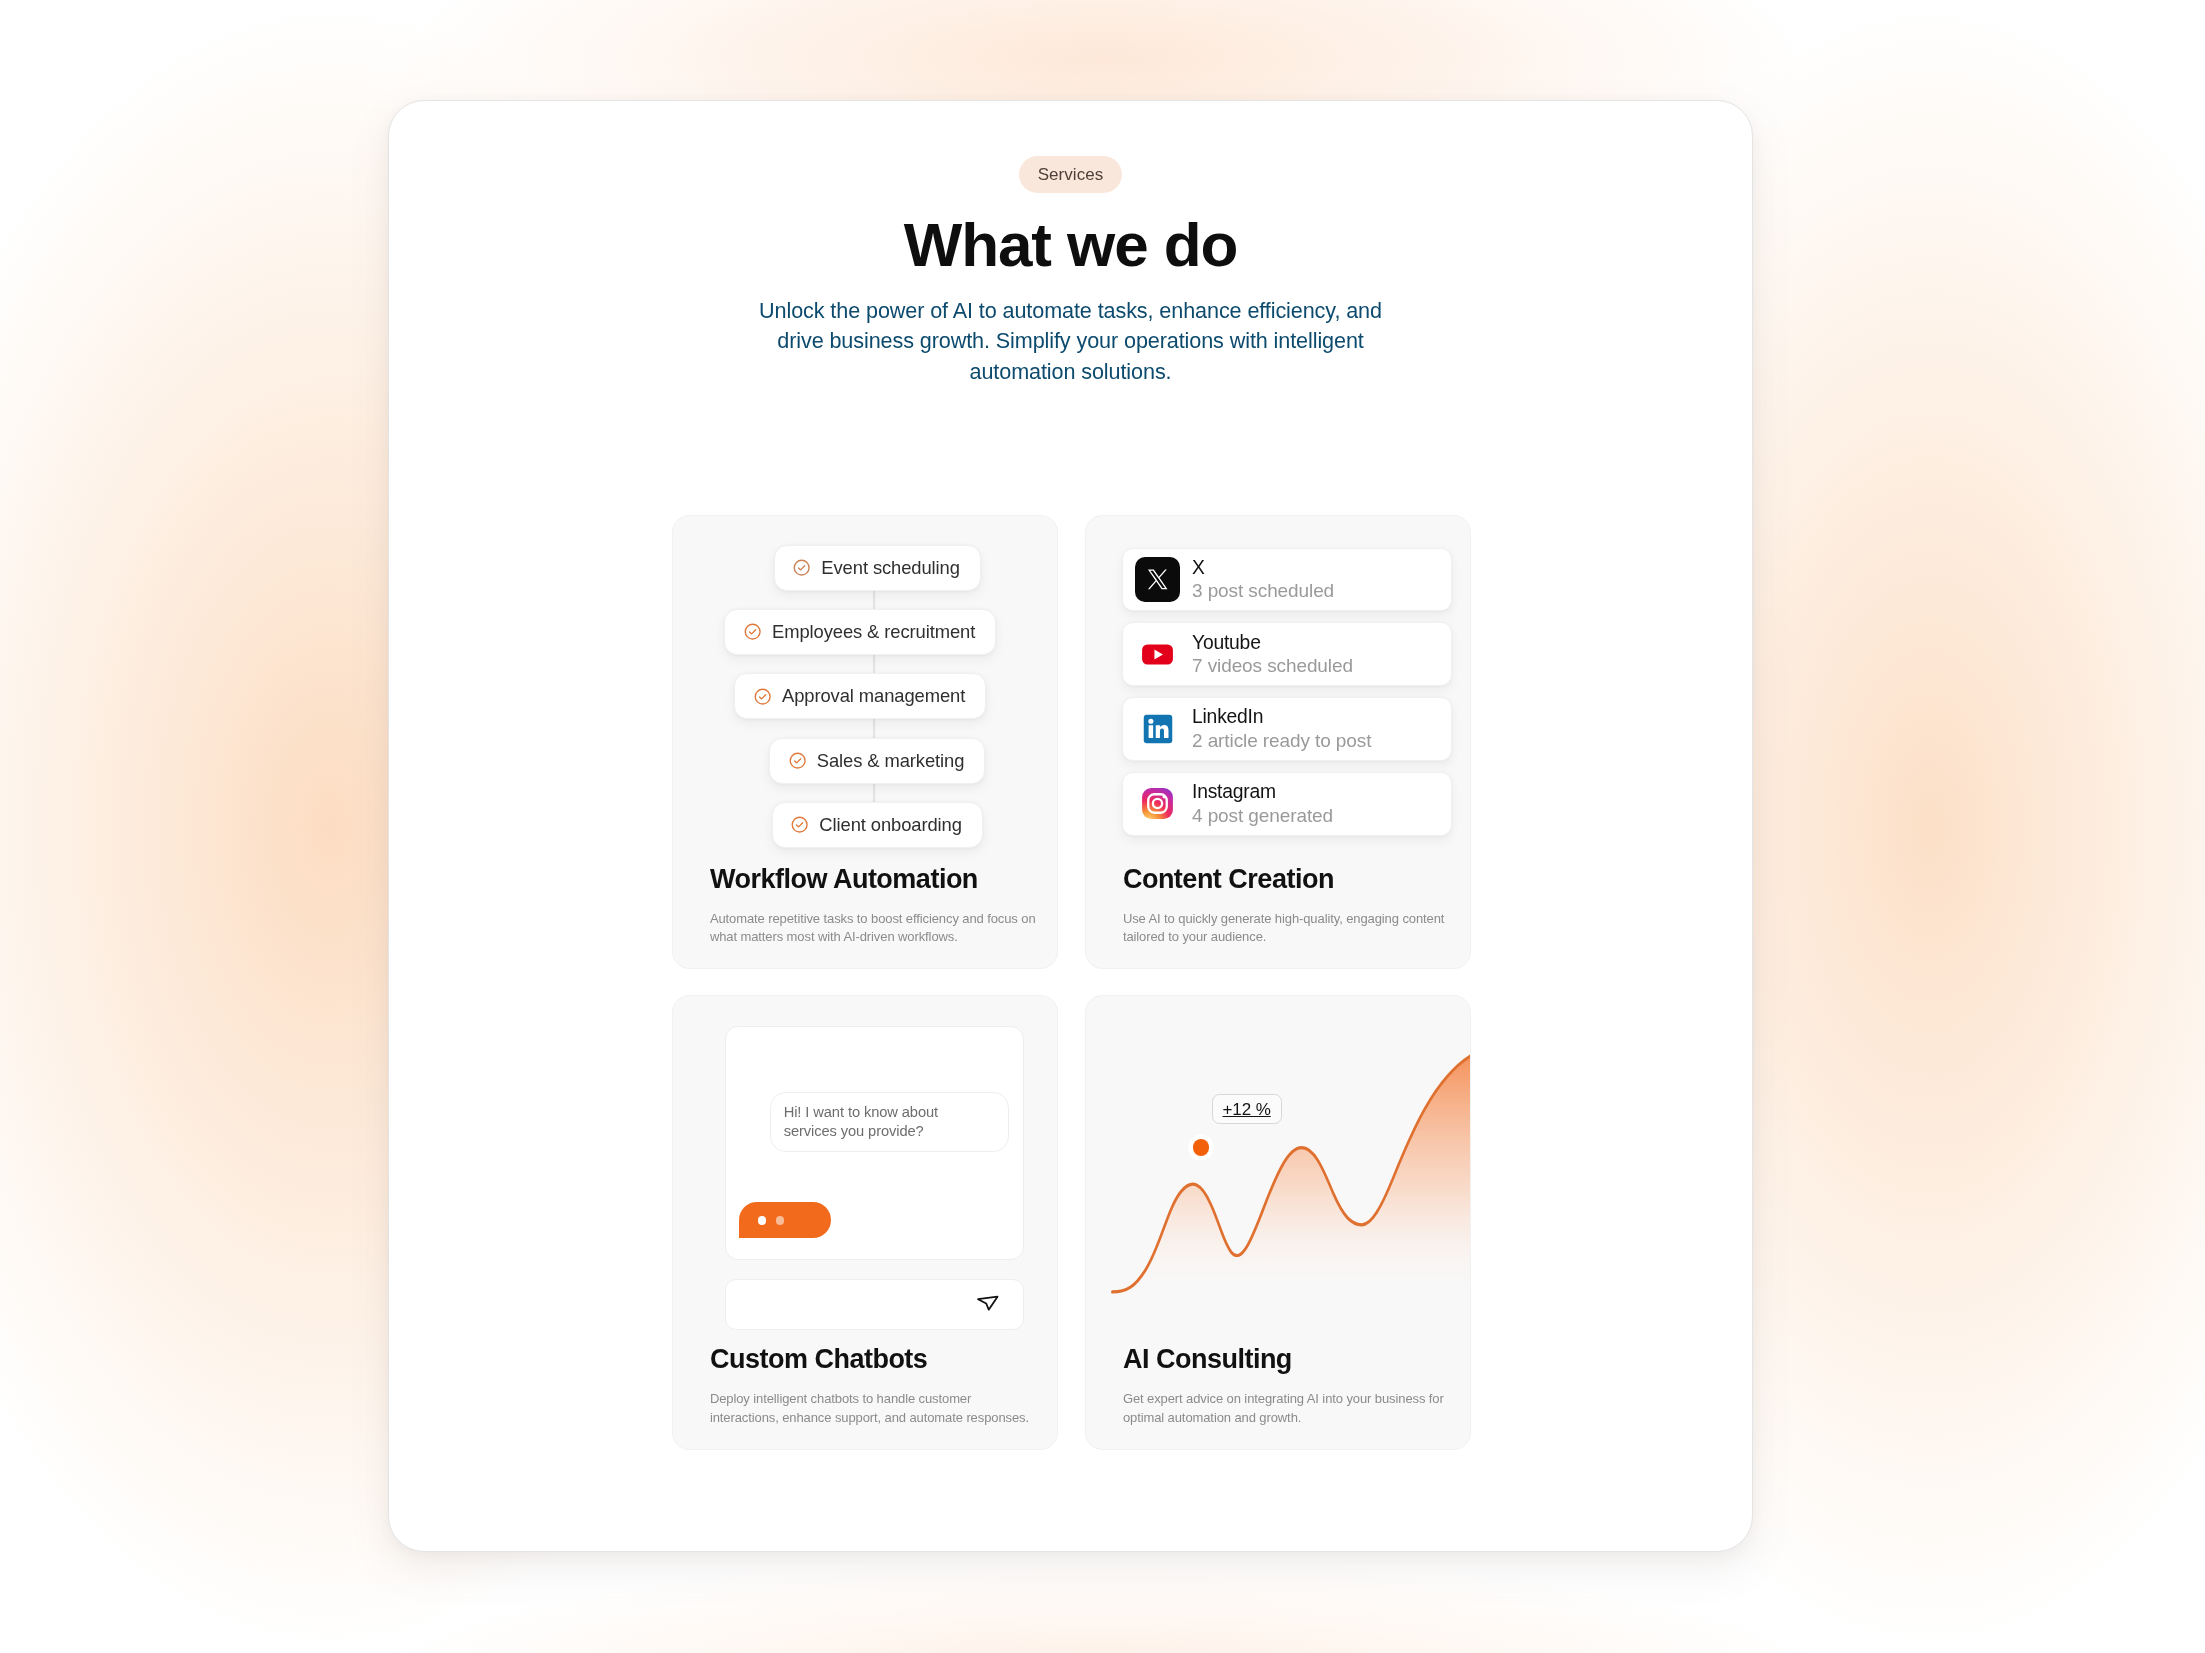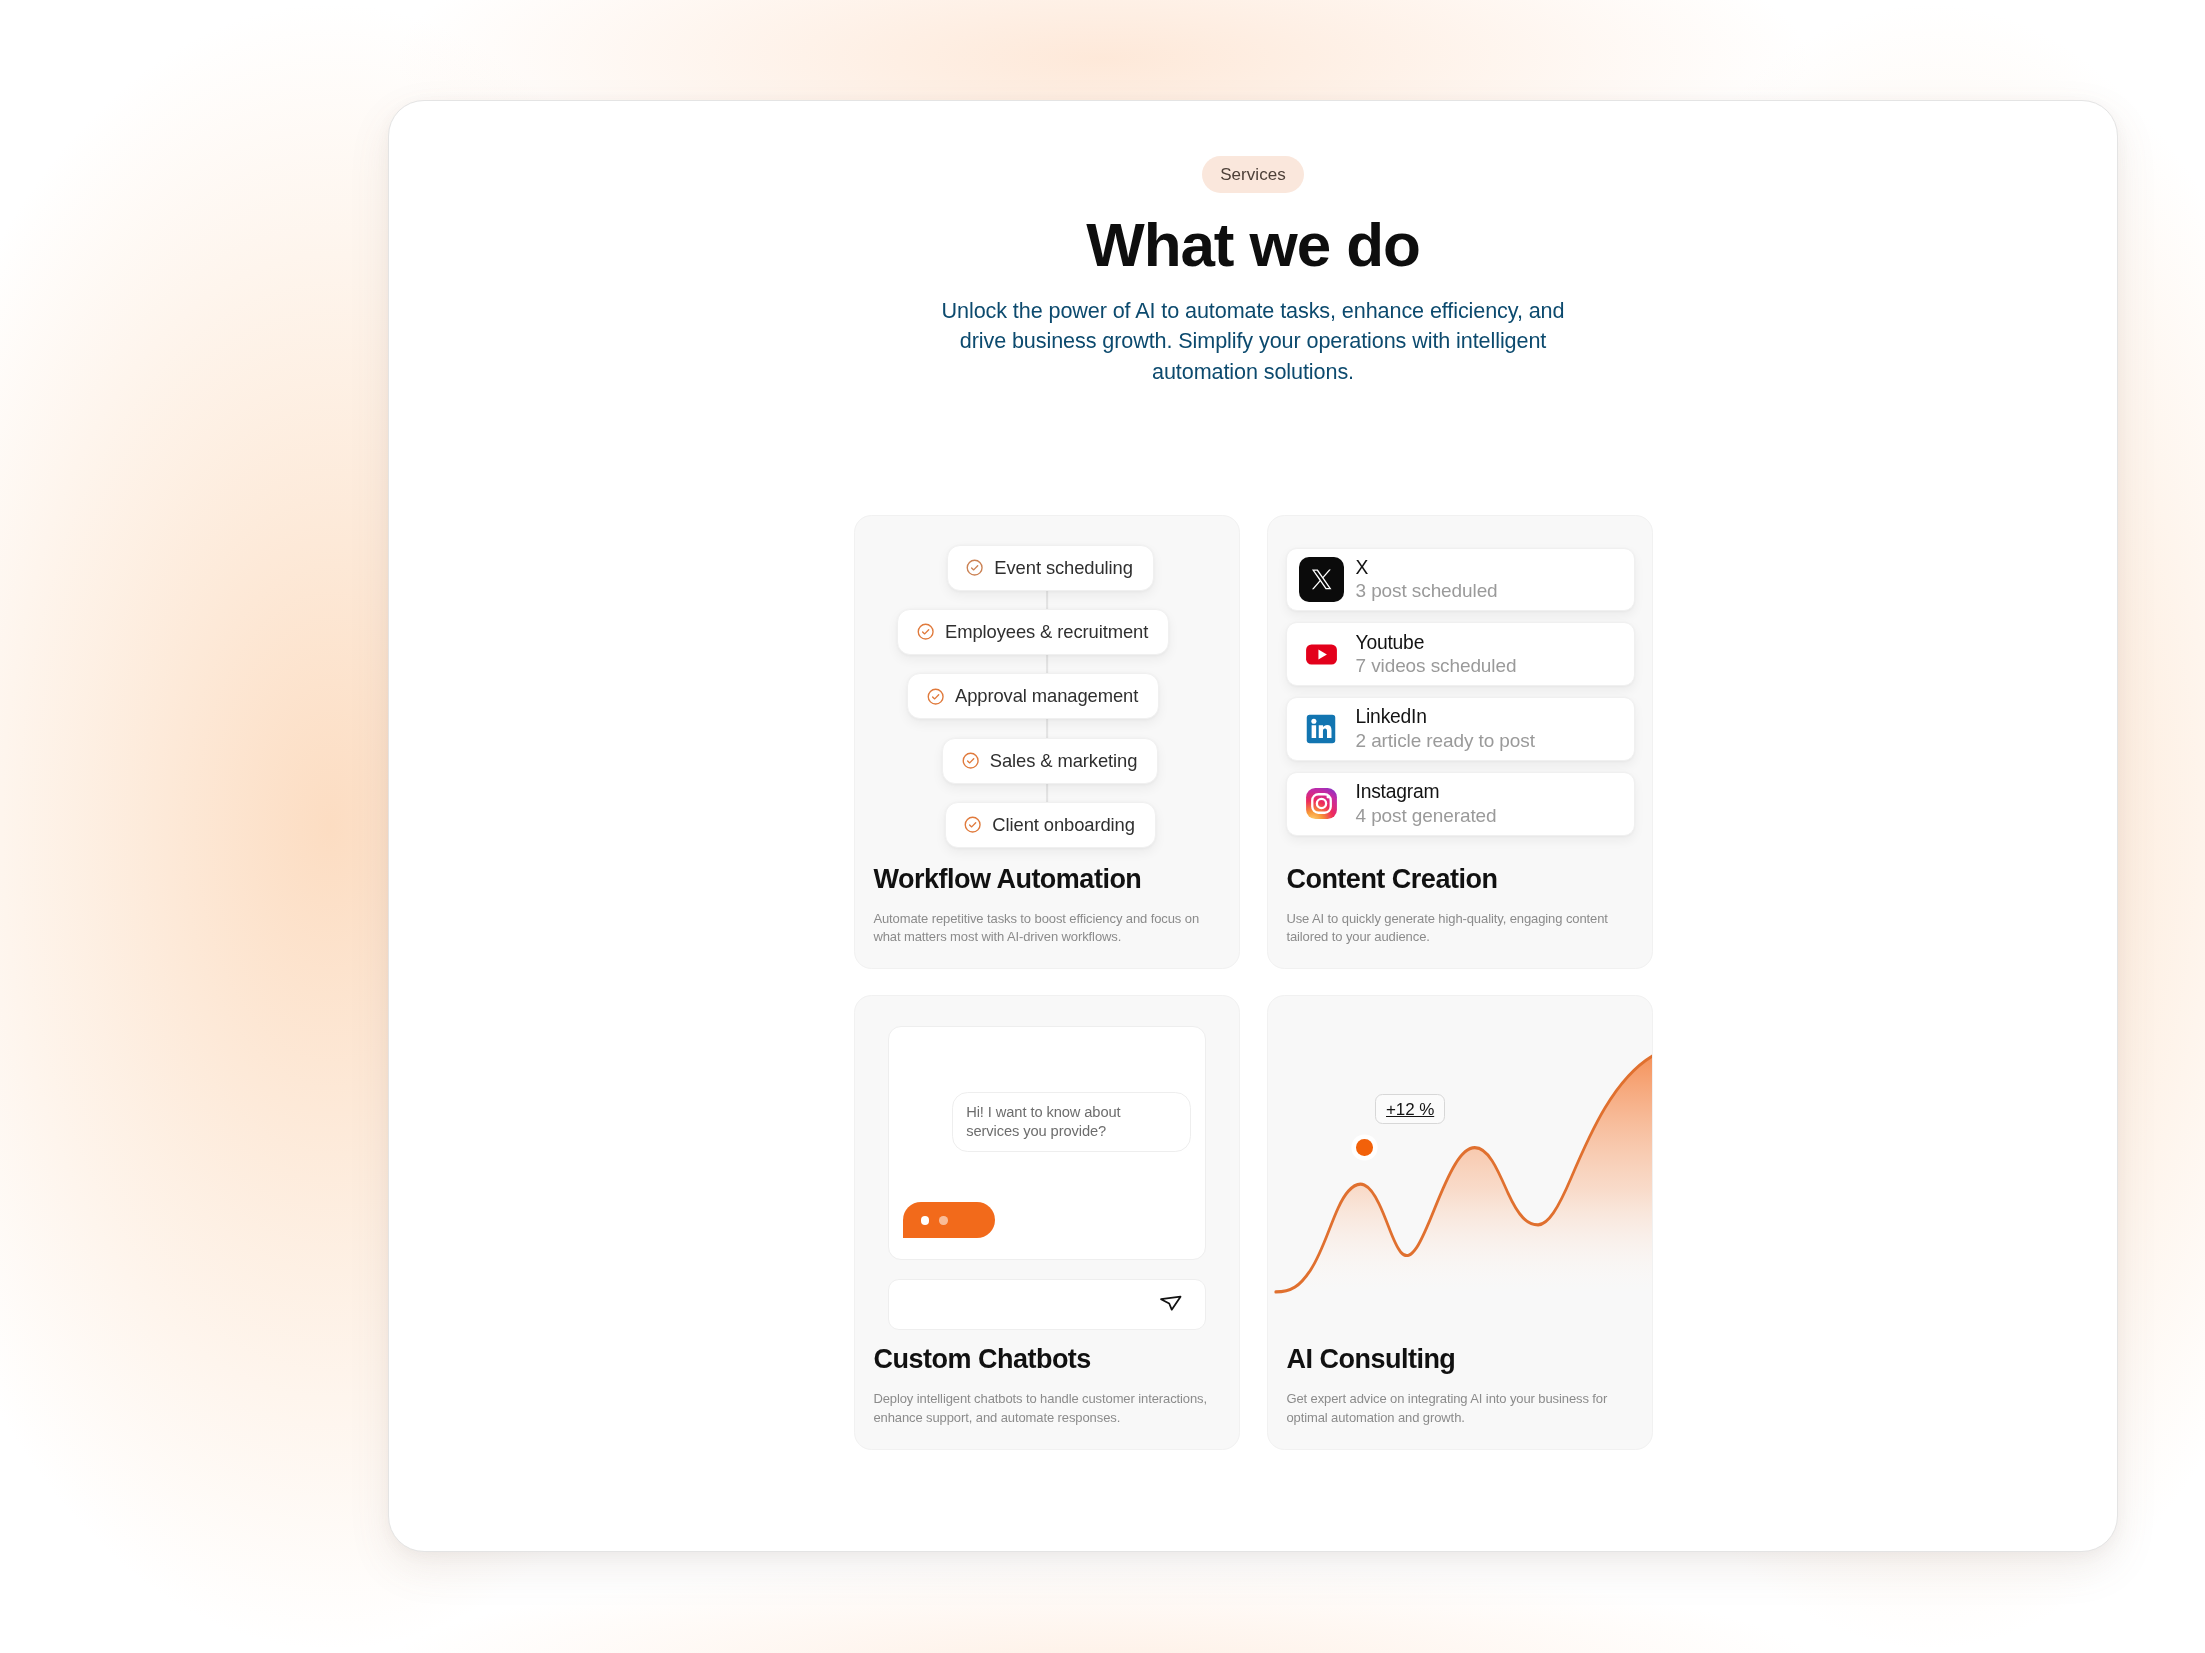--- a/index.html
+++ b/index.html
@@ -33,21 +33,21 @@
   }
   .glow-c{
     left:322px; top:69px; width:1562px; height:1516px;
     background:radial-gradient(closest-side at 50% 50%, rgba(255,255,255,.96) 0%, rgba(255,255,255,.72) 52%, rgba(255,255,255,0) 82%);
   }
 
   
   #panel{
     position:absolute;
     left:388px; top:100px;
-    width:1730px; height:1452px;
+    width:1365px; height:1452px;
     background:#ffffff;
     border:1.4px solid #e4e4e4;
     border-radius:36px;
     box-shadow:0 16.5px 41px rgba(120,100,90,.10), 0 3.7px 13px rgba(120,100,90,.05);
     overflow:hidden;
   }
 
   
   .header{ padding-top:55px; text-align:center; }
   .badge{
@@ -85,20 +85,21 @@
     grid-template-columns:386px 386px;
     column-gap:27px;
     row-gap:26px;
   }
   .card{
     background:#F8F8F8;
     border:1.4px solid #f1f1f1;
     border-radius:17.5px;
     overflow:hidden;
     position:relative;
+    padding-left:19px;
   }
   .card-text{ padding:0 18.4px 22px 18.4px; }
   .card-title{
     font-size:27px;
     font-weight:700;
     color:#111111;
     letter-spacing:-0.5px;
     line-height:1.1;
   }
   .card-desc{

